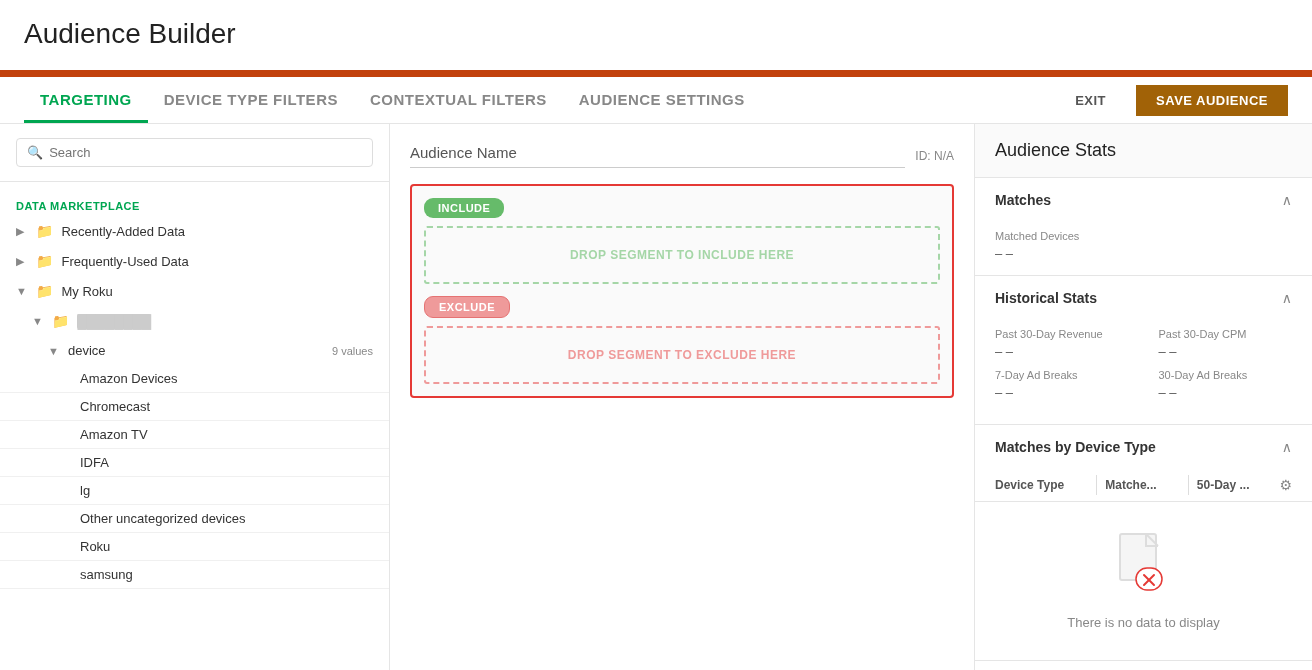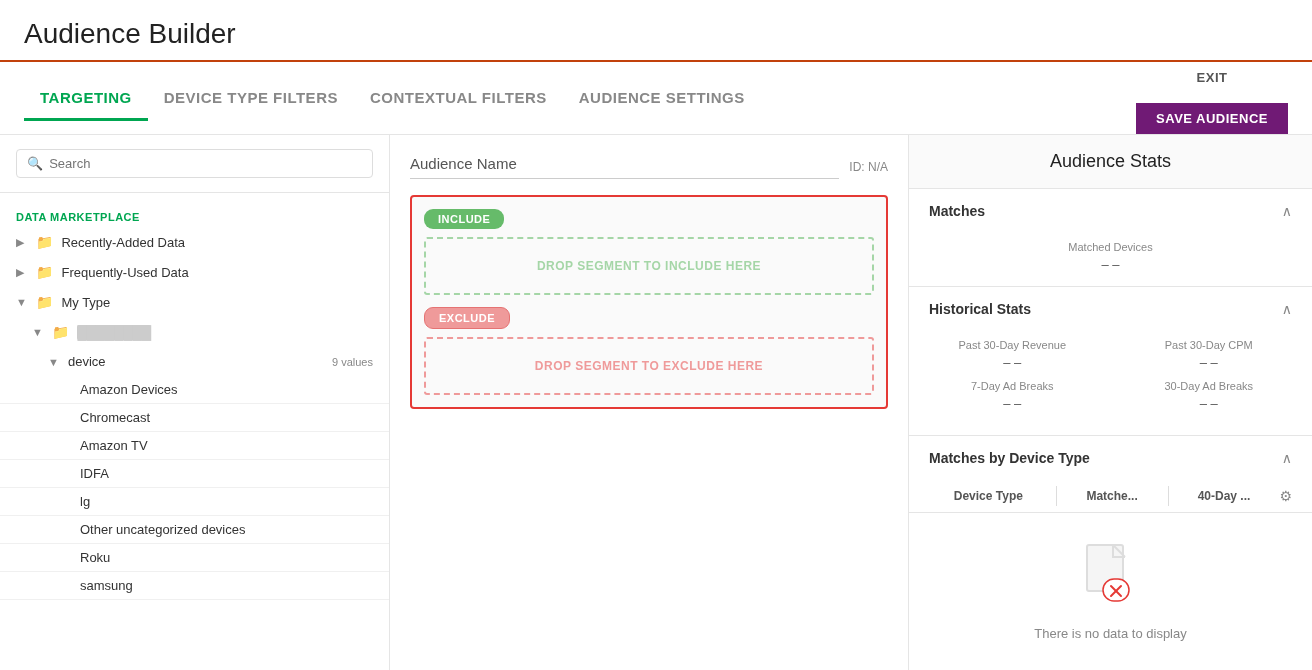--- a/index.html
+++ b/index.html
@@ -1,26 +1,26 @@
 <!DOCTYPE html>
 <html><head>
   <meta charset="utf-8">
   <style>
     * { box-sizing: border-box; margin: 0; padding: 0; }
     body { font-family: -apple-system, BlinkMacSystemFont, 'Segoe UI', Arial, sans-serif; background: #fff; color: #333; font-size: 13px; display: flex; flex-direction: column; height: 670px; overflow: hidden; }
 
-    .page-header { padding: 18px 24px 10px; border-bottom: 2px solid #c2410c; }
+    .page-header { padding: 18px 24px 20px; border-bottom: 7px solid #c2410c; }
     .page-title { font-size: 28px; font-weight: 300; color: #222; }
 
     .tabs-bar { display: flex; align-items: center; padding: 0 24px; border-bottom: 1px solid #e5e5e5; }
     .tab { padding: 14px 16px 12px; font-size: 15px; font-weight: 600; color: #888; letter-spacing: 0.5px; cursor: pointer; border-bottom: 3px solid transparent; text-transform: uppercase; }
     .tab.active { color: #00a651; border-bottom: 3px solid #00a651; }
-    .tabs-actions { margin-left: auto; display: flex; gap: 10px; flex-direction: column; }
+    .tabs-actions { margin-left: auto; display: flex; gap: 10px; }
     .btn-exit { padding: 8px 20px; background: transparent; border: none; font-size: 13px; font-weight: 600; color: #555; cursor: pointer; letter-spacing: 0.5px; }
-    .btn-save { padding: 8px 20px; background: #701a75; border: none; font-size: 13px; font-weight: 600; color: #fff; cursor: pointer; letter-spacing: 0.5px; }
+    .btn-save { padding: 8px 20px; background: #a16207; border: none; font-size: 13px; font-weight: 600; color: #fff; cursor: pointer; letter-spacing: 0.5px; }
 
     .main-layout { display: flex; flex: 1; overflow: hidden; }
 
     
     .left-panel { width: 390px; border-right: 1px solid #e5e5e5; display: flex; flex-direction: column; overflow: hidden; }
     .search-wrap { padding: 14px 16px; border-bottom: 1px solid #e5e5e5; }
     .search-box { display: flex; align-items: center; border: 1px solid #ddd; border-radius: 4px; padding: 6px 10px; background: #fff; gap: 6px; }
     .search-icon { color: #aaa; font-size: 13px; }
     .search-input { border: none; outline: none; font-size: 13px; color: #555; width: 100%; background: transparent; }
 
@@ -45,21 +45,21 @@
     .include-zone { margin-bottom: 12px; }
     .exclude-zone { }
     .zone-badge { display: inline-block; padding: 4px 14px; font-size: 11px; font-weight: 700; letter-spacing: 0.5px; border-radius: 9px; margin-bottom: 8px; }
     .zone-badge.include { background: #66bb6a; color: #fff; }
     .zone-badge.exclude { background: #ef9a9a; color: #fff; border: 1px solid #e57373; }
     .drop-area { border: 2px dashed #ccc; border-radius: 3px; padding: 20px; text-align: center; color: #bbb; font-size: 12px; font-weight: 600; letter-spacing: 0.5px; text-transform: uppercase; }
     .include-zone .drop-area { border-color: #a5d6a7; color: #a5d6a7; }
     .exclude-zone .drop-area { border-color: #ef9a9a; color: #ef9a9a; }
 
     
-    .right-panel { width: 404px; border-left: 1px solid #e5e5e5; display: flex; flex-direction: column; overflow-y: auto; background: #fff; text-align: center; }
+    .right-panel { width: 338px; border-left: 1px solid #e5e5e5; display: flex; flex-direction: column; overflow-y: auto; background: #fff; }
     .right-panel-title { font-size: 18px; font-weight: 400; color: #222; padding: 16px 20px; border-bottom: 1px solid #e5e5e5; background: #fafafa; }
 
     .stats-section { border-bottom: 1px solid #e5e5e5; }
     .stats-section-header { display: flex; align-items: center; justify-content: space-between; padding: 14px 20px; cursor: pointer; }
     .stats-section-title { font-size: 14px; font-weight: 600; color: #333; }
     .chevron { font-size: 14px; color: #888; }
     .stats-section-body { padding: 8px 20px 14px; }
     .stat-row { display: flex; gap: 30px; margin-bottom: 10px; }
     .stat-item { flex: 1; }
     .stat-label { font-size: 11px; color: #888; margin-bottom: 4px; }
@@ -114,21 +114,21 @@
 
       <div class="tree-item">
         <span class="tree-icon">▶</span>
         <span class="folder-icon">📁</span>
         <span class="tree-label">Frequently-Used Data</span>
       </div>
 
       <div class="tree-item">
         <span class="tree-icon">▼</span>
         <span class="folder-icon">📁</span>
-        <span class="tree-label">My Type</span>
+        <span class="tree-label">My Roku</span>
       </div>
 
       <div class="tree-item indented">
         <span class="tree-icon">▼</span>
         <span class="folder-icon">📁</span>
         <span class="tree-label" style="background:#ccc; color:#ccc; border-radius:2px;">████████</span>
       </div>
 
       <div class="tree-item indented2">
         <span class="tree-icon">▼</span>
@@ -212,21 +212,21 @@
     <div class="stats-section">
       <div class="stats-section-header">
         <span class="stats-section-title">Matches by Device Type</span>
         <span class="chevron">∧</span>
       </div>
       <div class="device-table-header">
         <span class="device-col">Device Type</span>
         <span style="width:1px; height:20px; background:#ddd; display:inline-block;"></span>
         <span class="device-col matches">Matche...</span>
         <span style="width:1px; height:20px; background:#ddd; display:inline-block;"></span>
-        <span class="device-col thirtyDay">40-Day ...</span>
+        <span class="device-col thirtyDay">50-Day ...</span>
         <span class="settings-icon">⚙</span>
       </div>
       <div class="no-data-container">
         <div class="no-data-icon">
           <svg class="file-icon-svg" viewBox="0 0 52 60" fill="none" xmlns="http://www.w3.org/2000/svg">
             <rect x="2" y="2" width="36" height="46" rx="2" fill="#f5f5f5" stroke="#ddd" stroke-width="2"></rect>
             <path d="M28 2 L28 14 L40 14" stroke="#ddd" stroke-width="2" fill="none"></path>
             <path d="M28 2 L40 14" stroke="#ddd" stroke-width="2"></path>
             <rect x="18" y="36" width="26" height="22" rx="11" fill="#e53935" opacity="0.15"></rect>
             <rect x="18" y="36" width="26" height="22" rx="11" fill="white" stroke="#e53935" stroke-width="1.5"></rect>

